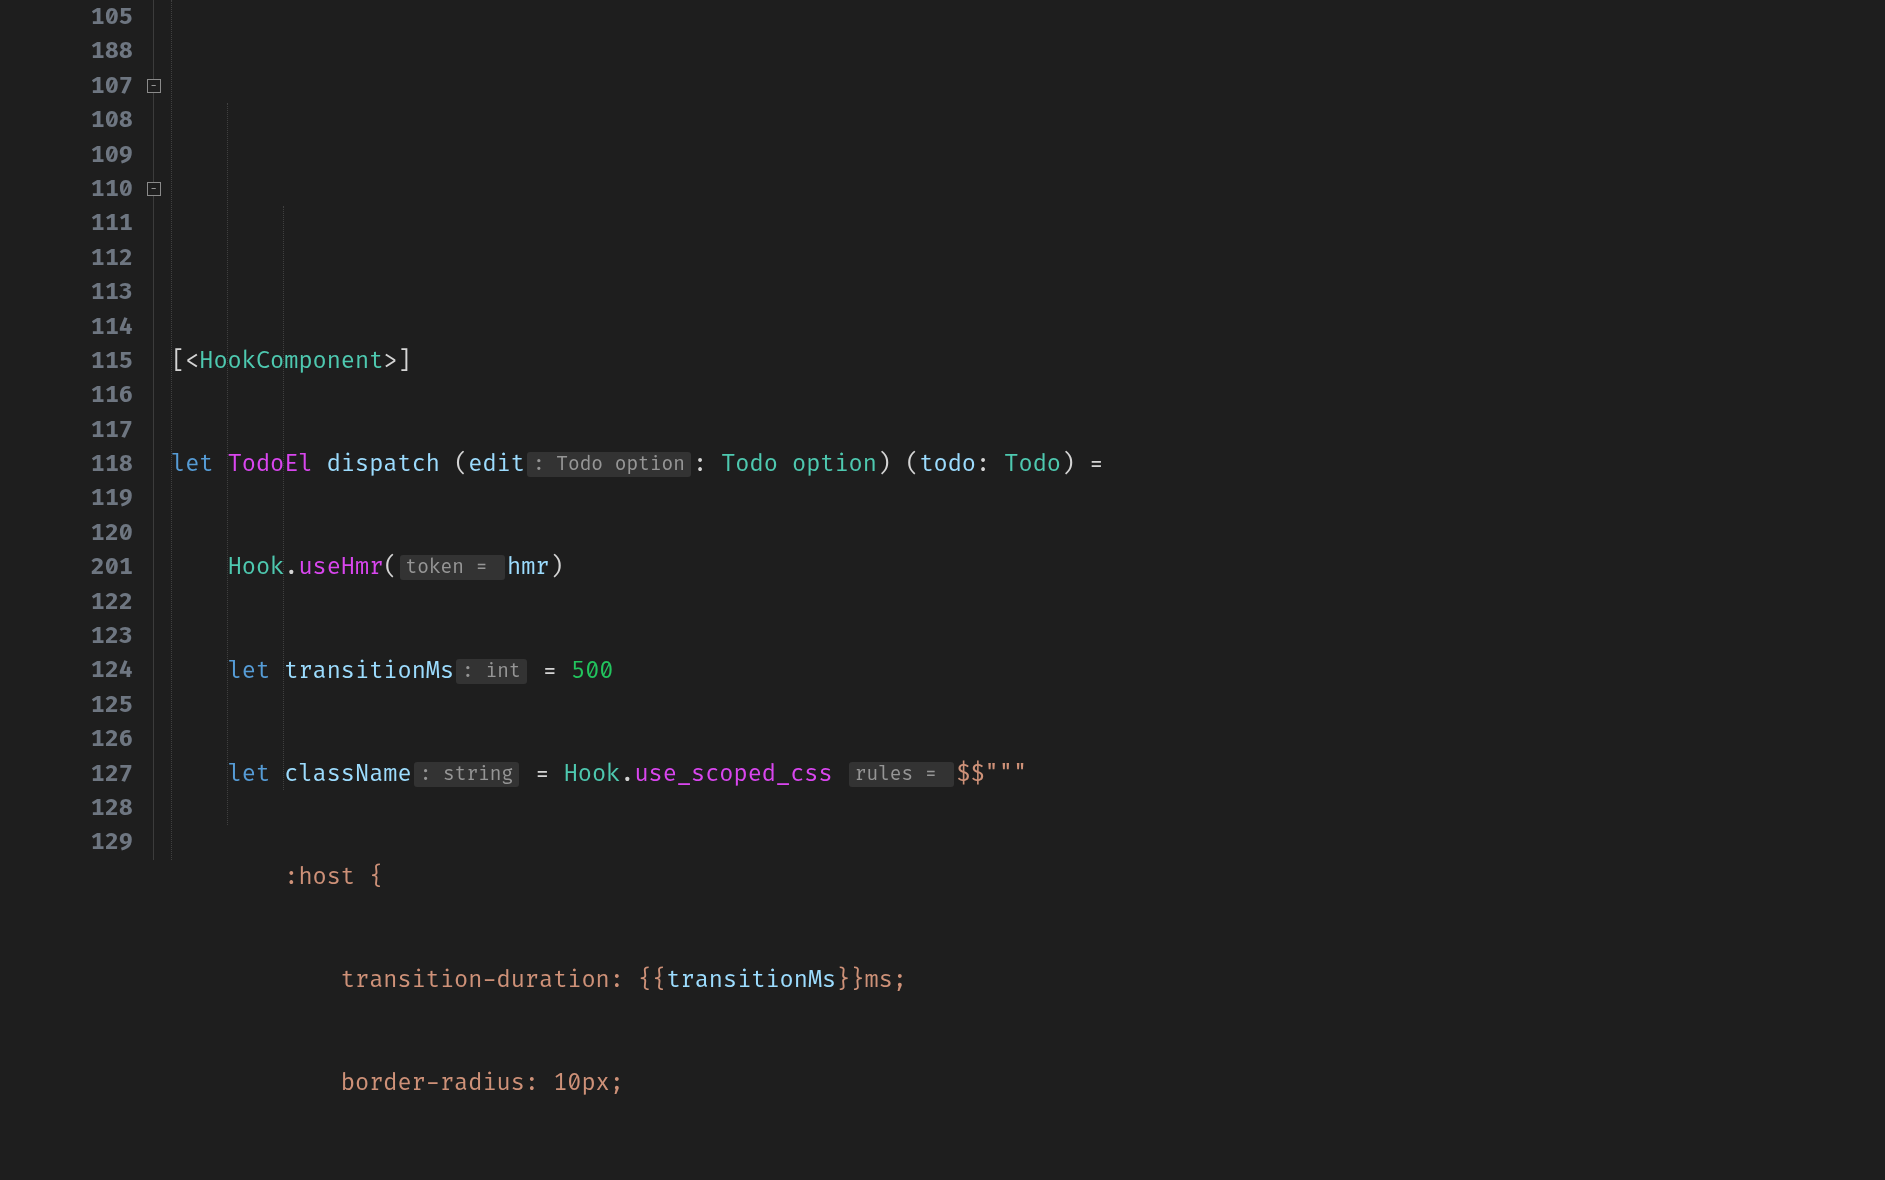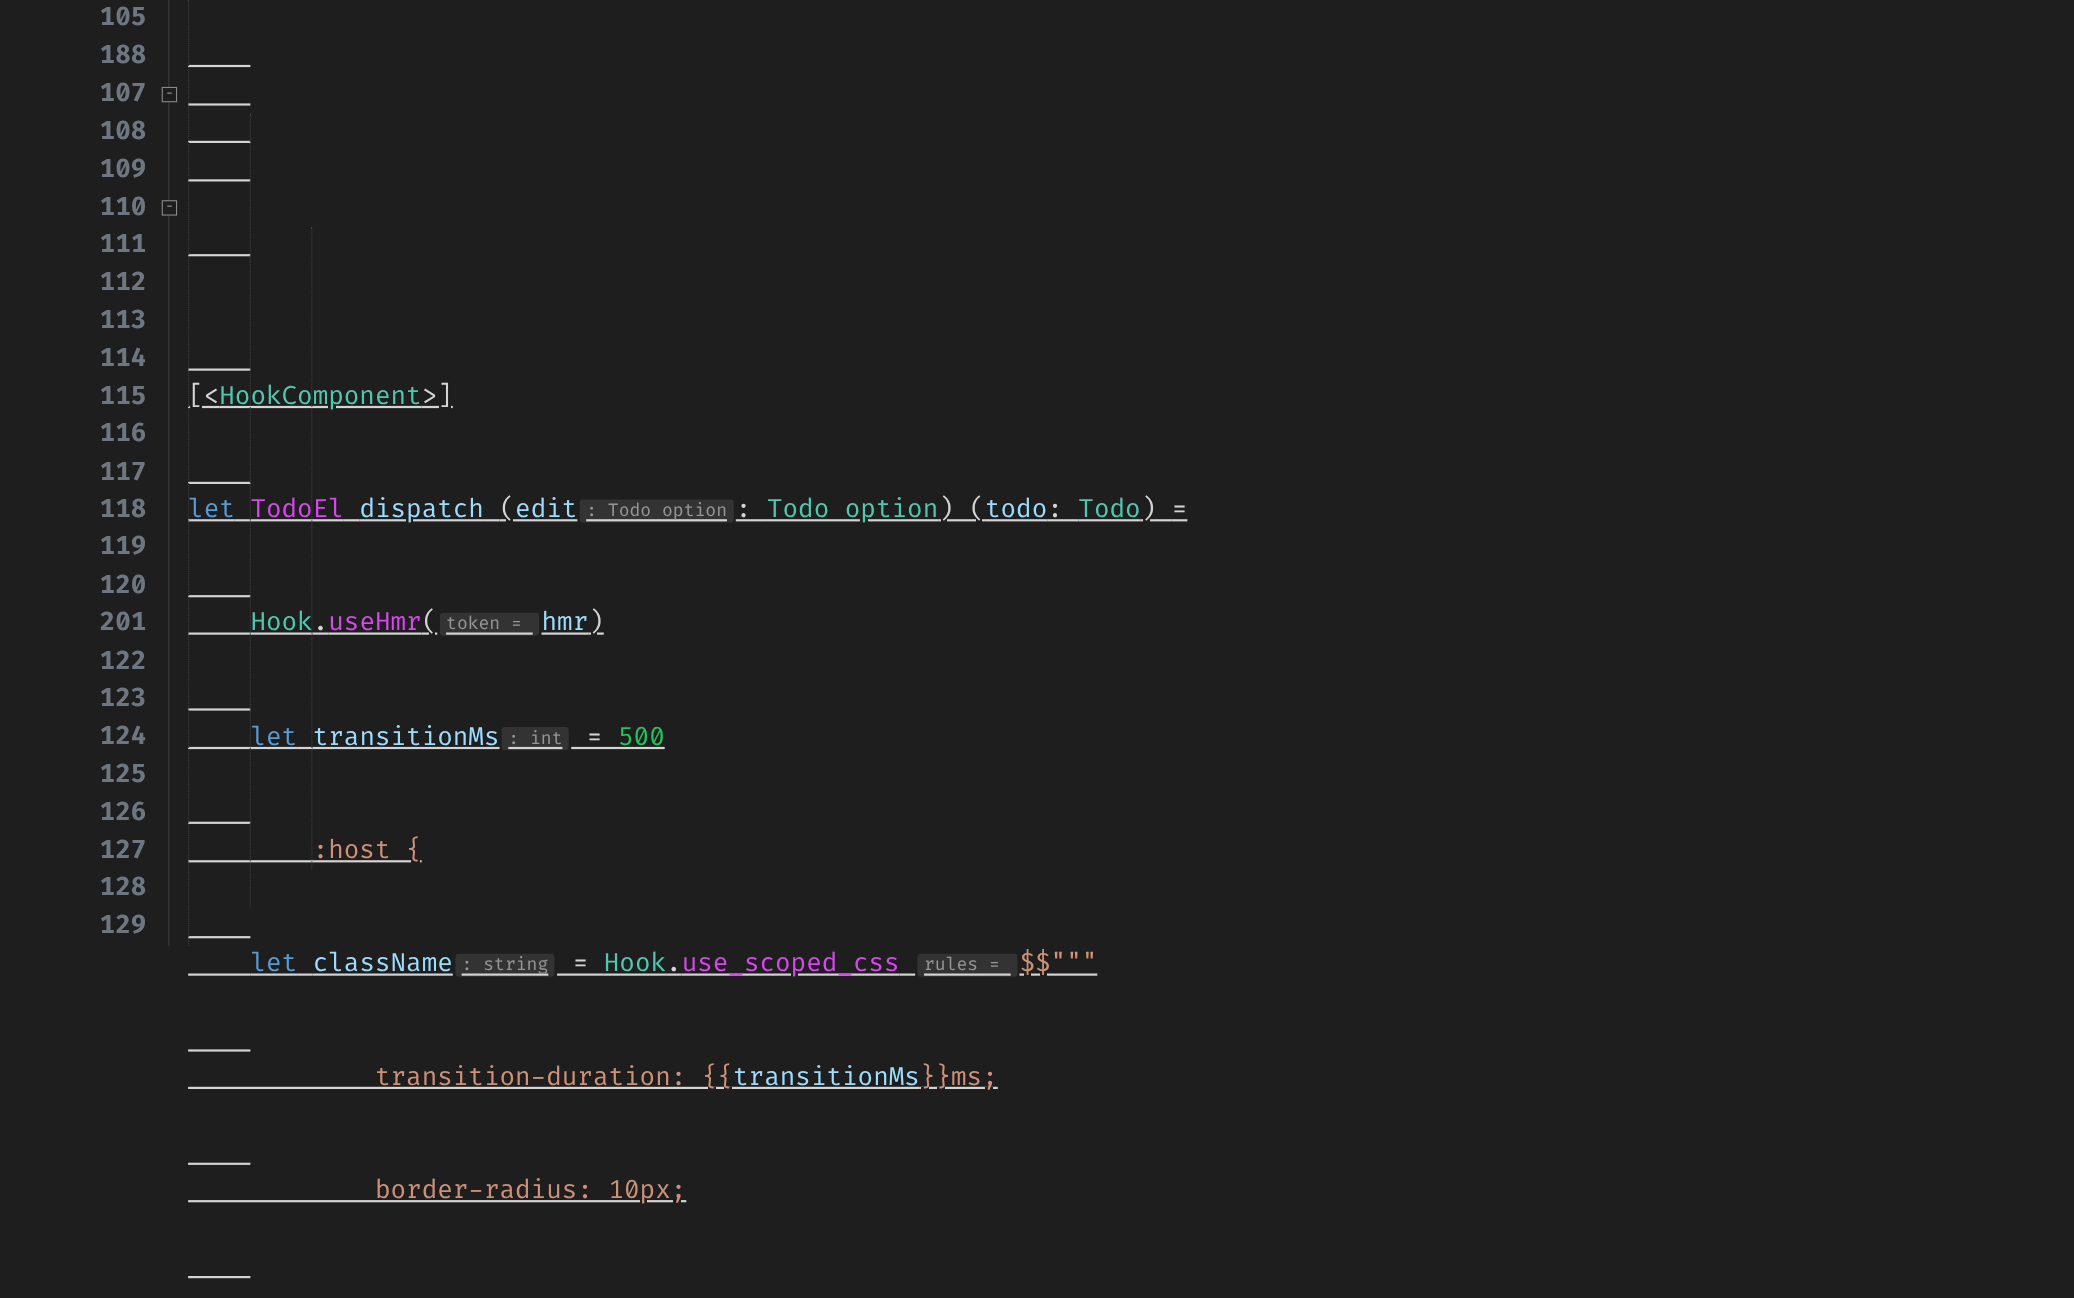--- a/index.html
+++ b/index.html
@@ -63,21 +63,20 @@
     left: 6px;
     width: 1px;
     background: #3c3c3c;
   }
   .code {
     flex: 1;
     background: #1e1e1e;
     white-space: pre;
     position: relative;
     padding-left: 4px;
-    text-decoration: underline;
   }
   .code .line {
     height: 34.4px;
   }
   .indent-guide {
     position: absolute;
     width: 1px;
     background: #404040;
     top: 0;
   }
@@ -93,21 +92,21 @@
   .fn { color: #d946ef; } 
   .id { color: #9cdcfe; } 
   .st { color: #ce9178; } 
   .nm { color: #22c55e; } 
   .op { color: #d4d4d4; } 
   .hint {
     color: #969696;
     background: #333333;
     border-radius: 3px;
     padding: 0 6px 1px 6px;
-    font-size: 16px;
+    font-size: 19px;
     margin: 0 2px;
     vertical-align: 1px;
   }
   .interp { color: #9cdcfe; }
 </style>
 </head>
 <body>
 
 <div class="editor">
   <div class="left-pad"></div>
@@ -150,22 +149,22 @@
     
     <div class="indent-guide guide-dotted" style="left:4px; top:0; height:860px"></div>
     <div class="indent-guide guide-dotted" style="left:60px; top:103px; height:722px"></div>
     <div class="indent-guide guide-dotted" style="left:116px; top:206px; height:584px"></div>
 
     <div class="line"><span class="p"></span></div>
     <div class="line"><span class="p">[&lt;</span><span class="ty">HookComponent</span><span class="p">&gt;]</span></div>
     <div class="line"><span class="kw">let</span><span class="p"> </span><span class="fn">TodoEl</span><span class="p"> </span><span class="id">dispatch</span><span class="p"> </span><span class="p">(</span><span class="id">edit</span><span class="hint">: Todo option</span><span class="p">: </span><span class="ty">Todo option</span><span class="p">) (</span><span class="id">todo</span><span class="p">: </span><span class="ty">Todo</span><span class="p">) </span><span class="op">=</span></div>
     <div class="line"><span class="p">    </span><span class="ty">Hook</span><span class="p">.</span><span class="fn">useHmr</span><span class="p">(</span><span class="hint">token = </span><span class="id">hmr</span><span class="p">)</span></div>
     <div class="line"><span class="p">    </span><span class="kw">let</span><span class="p"> </span><span class="id">transitionMs</span><span class="hint">: int</span><span class="p"> = </span><span class="nm">500</span></div>
+    <div class="line"><span class="p">    </span><span class="kw">let</span><span class="p"> </span><span class="id">className</span><span class="hint">: string</span><span class="p"> = </span><span class="ty">Hook</span><span class="p">.</span><span class="fn">use_scoped_css</span><span class="p"> </span><span class="hint">rules = </span><span class="st">$$"""</span></div>
     <div class="line"><span class="st">        :host {</span></div>
-    <div class="line"><span class="p">    </span><span class="kw">let</span><span class="p"> </span><span class="id">className</span><span class="hint">: string</span><span class="p"> = </span><span class="ty">Hook</span><span class="p">.</span><span class="fn">use_scoped_css</span><span class="p"> </span><span class="hint">rules = </span><span class="st">$$"""</span></div>
     <div class="line"><span class="st">            transition-duration: {{</span><span class="interp">transitionMs</span><span class="st">}}ms;</span></div>
     <div class="line"><span class="st">            border-radius: 10px;</span></div>
     
     
     
     
     
     
     
     

